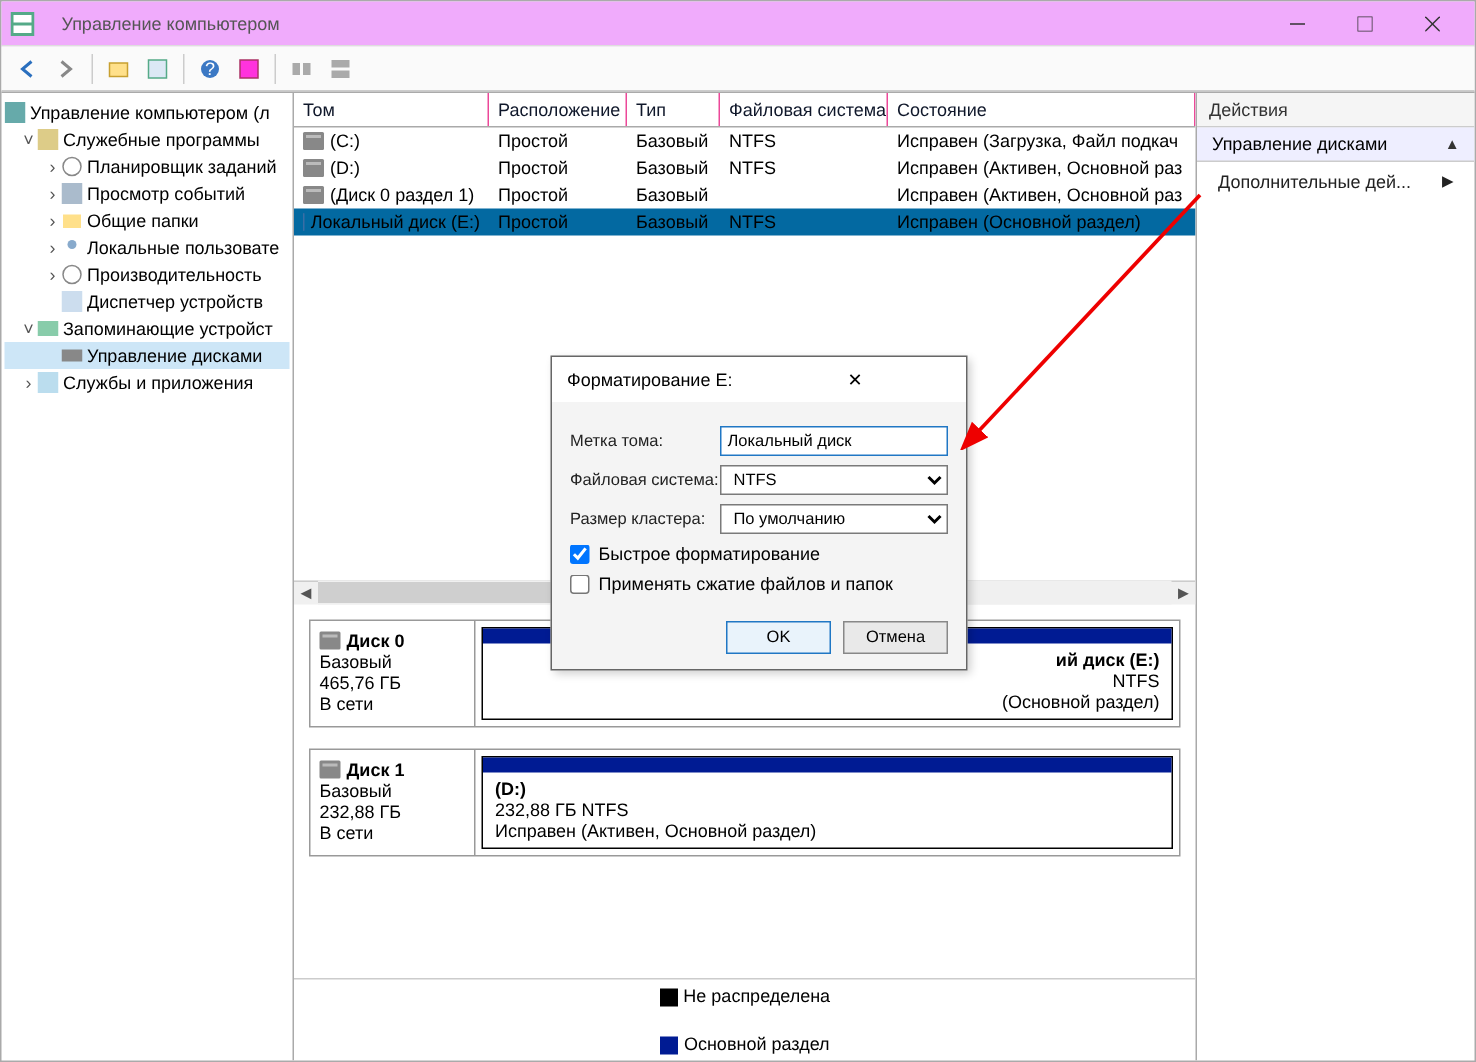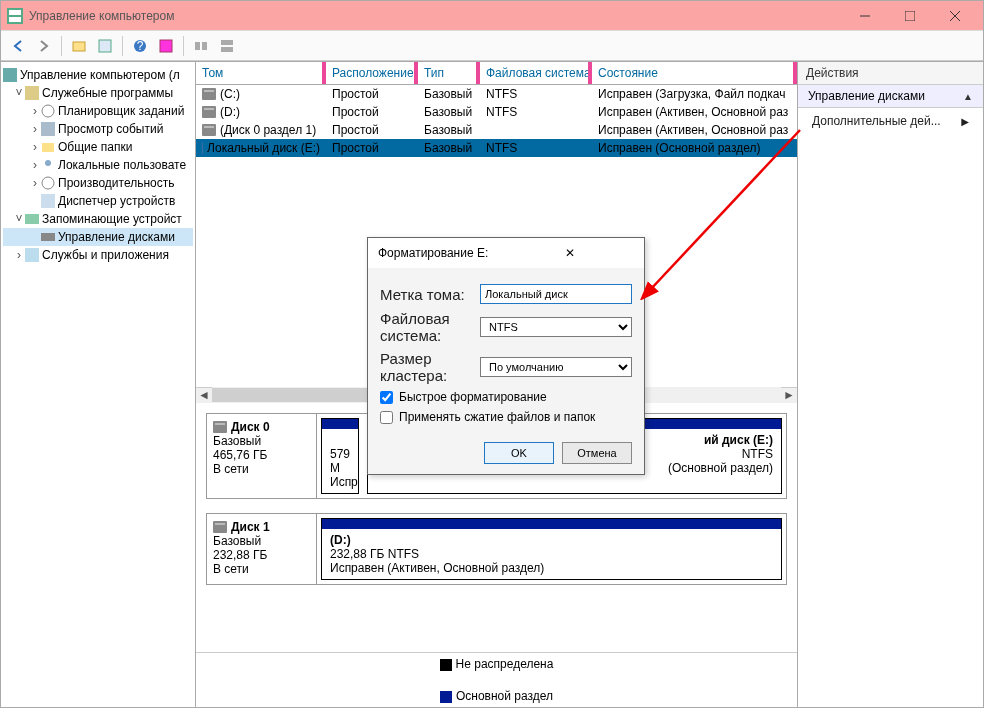--- a/index.html
+++ b/index.html
@@ -1,18 +1,18 @@
 <!DOCTYPE html>
 <html><head>
   <meta charset="utf-8">
   <style>
     * { box-sizing: border-box; font-family: "Segoe UI", Tahoma, sans-serif; font-size: 12px; margin: 0; padding: 0; }
     body { width: 984px; height: 708px; background: #fff; overflow: hidden; position: relative; }
     .window { border: 1px solid #aaa; width: 984px; height: 708px; display: flex; flex-direction: column; }
-    .titlebar { height: 30px; background: #fca5a5; display: flex; align-items: center; padding: 0 6px; border-bottom: 1px solid #ddd; }
+    .titlebar { height: 30px; background: #f0abfc; display: flex; align-items: center; padding: 0 6px; border-bottom: 1px solid #ddd; gap: 12px; }
     .titlebar .icon { width: 16px; height: 16px; margin-right: 6px; }
     .title { flex: 1; color: #555; }
     .win-buttons { display: flex; }
     .win-btn { width: 45px; height: 28px; display: flex; align-items: center; justify-content: center; color: #666; }
     .menubar { height: 22px; display: flex; align-items: center; padding: 2px 6px; gap: 14px; background: #fff; border-bottom: 1px solid #eee; }
     .menu-item { color: #222; padding: 2px 4px; }
     .toolbar { height: 30px; display: flex; align-items: center; padding: 2px 6px; gap: 4px; border-bottom: 1px solid #ccc; background: #fafafa; }
     .tb-btn { width: 22px; height: 22px; border: 1px solid transparent; border-radius: 2px; display: flex; align-items: center; justify-content: center; }
     .tb-sep { width: 1px; height: 20px; background: #ccc; margin: 0 2px; }
     .main { flex: 1; display: flex; overflow: hidden; border-top: 1px solid #aaa; }
@@ -22,21 +22,21 @@
     .tw { display:inline-block; width: 12px; text-align: center; color:#555; }
     .tree-ic { width:14px; height:14px; display:inline-block; margin-right:3px; }
     .mid { flex: 1; display: flex; flex-direction: column; border-right: 1px solid #aaa; overflow: hidden; }
     .actions { width: 185px; display: flex; flex-direction: column; }
     .panel-header { background: #f5f5f5; border-bottom: 1px solid #ccc; padding: 4px 8px; font-weight: normal; color: #333; }
     .actions-sub { background: #eef; border-bottom: 1px solid #ccc; padding: 4px 10px; display:flex; justify-content:space-between; align-items:center; }
     .actions-sub .carat { font-size:10px; color:#333; }
     .actions-link { padding: 6px 14px; color:#222; display:flex; justify-content:space-between; align-items:center;}
     .actions-link .chev { font-size:10px; }
     .table-header { display: flex; border-bottom: 1px solid #aaa; background: #fff; }
-    .table-header div { padding: 4px 6px; border-right: 4px solid #ec4899; color:#0369a1; white-space:nowrap; overflow:hidden; }
+    .table-header div { padding: 4px 6px; border-right: 1px solid #ec4899; color:#0f172a; white-space:nowrap; overflow:hidden; }
     .col-tom { width:130px; } .col-rasp{width:92px;} .col-tip{width:62px;} .col-fs{width:112px;} .col-state{flex:1;}
     .table-body { flex: 0 0 auto; }
     .table-row { display: flex; height: 18px; align-items:center; white-space:nowrap; overflow:hidden;}
     .table-row.selected { background: #0369a1; }
     .table-row div { padding: 1px 6px; overflow:hidden; text-overflow: ellipsis;}
     .table-row .col-tom { display:flex; align-items:center; gap:4px; }
     .disk-ic { width:14px; height:12px; background:#888; display:inline-block; border-radius:1px; position:relative;}
     .disk-ic::before { content:""; position:absolute; top:2px; left:2px; right:2px; height:2px; background:#bbb;}
     .scrollbar-h { height:16px; background:#f0f0f0; display:flex; align-items:center; border-top:1px solid #ccc;}
     .scrollbar-h .arrow { width:16px; height:16px; display:flex; align-items:center; justify-content:center; color:#555;}
@@ -50,21 +50,21 @@
     .part .stripe{ position:absolute; left:0; right:0; top:0; height:10px; background:#001b93;}
     .part .pcontent{ margin-top:10px;}
     .legend { border-top:1px solid #ccc; padding:4px 8px; display:flex; gap:18px; align-items:center; font-size:11px;flex-direction:column;}
     .legbox { width:12px; height:12px; display:inline-block; margin-right:4px; vertical-align:middle;}
     .dialog { position:absolute; left:367px; top:237px; width:278px; border:1px solid #666; background:#f4f4f4; box-shadow: 2px 2px 6px rgba(0,0,0,0.2);}
     .dialog-title { display:flex; align-items:center; padding:8px 10px; background:#fff;}
     .dialog-title span { flex:1; }
     .dialog-close { width:18px; text-align:center; }
     .dialog-body { padding:10px 12px; }
     .frow { display:flex; align-items:center; margin:6px 0; }
-    .frow label { width: 100px; color:#222; font-size:15px;}
+    .frow label { width: 100px; color:#222; font-size:11px;}
     .frow input[type=text], .frow select { flex:1; height:20px; border:1px solid #7a7a7a; padding:0 4px; font-size:11px; background:#fff;}
     .frow input[type=text].focus { border-color:#2077c4; }
     .chk { display:flex; align-items:center; gap:6px; margin:6px 0; font-size:11px;}
     .chk input{width:13px;height:13px;}
     .dlg-buttons { display:flex; justify-content:flex-end; gap:8px; margin-top:18px;}
     .dlg-buttons button { width:70px; height:22px; border:1px solid #888; background:#e9e9e9; font-size:11px;}
     .dlg-buttons button.default { border:1px solid #2077c4; background:#e9f3fb;}
     .arrow-annot { position:absolute; pointer-events:none; }
   </style>
 </head>
@@ -291,28 +291,20 @@
         <div class="disk-block">
           <div class="disk-label">
             <div style="display:flex;align-items:center;gap:4px;">
                 <span class="disk-ic"></span>
                 <span class="dname">Диск 0</span>
               </div>
             <div>Базовый</div>
               <div>465,76 ГБ</div>
               <div>В сети</div>
           </div>
-          <div class="part" style="width:38px;">
-            <div class="stripe"></div>
-              <div class="pcontent">
-                <div>&nbsp;</div>
-                <div>579 М</div>
-                <div>Испр</div>
-              </div>
-          </div>
           <div class="part" style="flex:1;">
             <div class="stripe"></div>
               <div class="pcontent" style="text-align:right;">
               <div><b>ий диск  (E:)</b></div>
                 <div>NTFS</div>
                 <div>(Основной раздел)</div>
             </div>
           </div>
         </div>
         <div class="disk-block">

